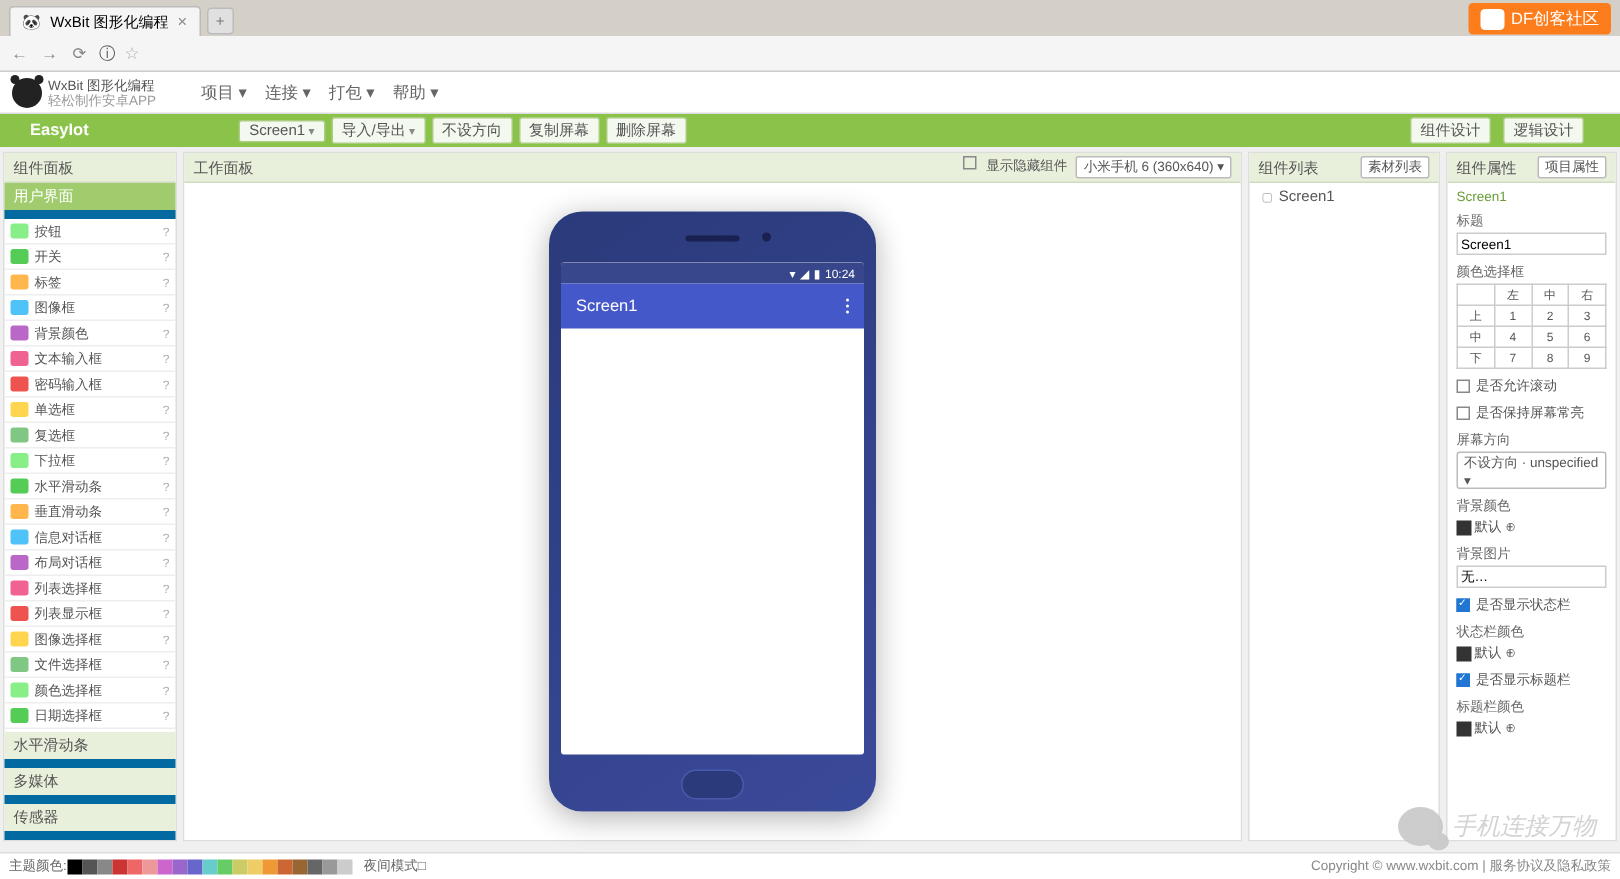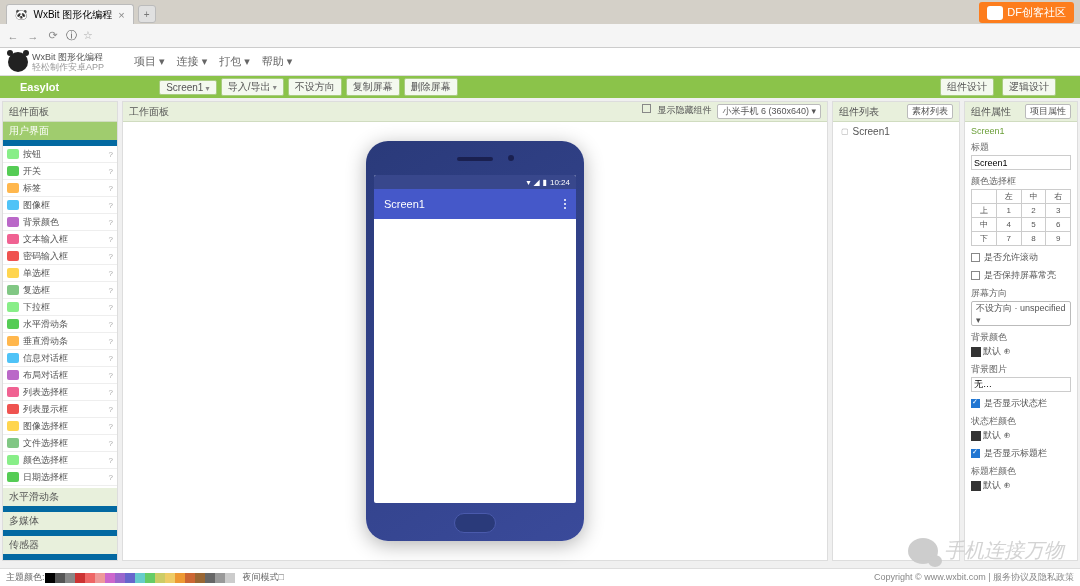--- a/index.html
+++ b/index.html
@@ -80,21 +80,21 @@
 .chkrow .chk.blue::after{content:"✓";color:#fff;font-size:7px;position:absolute;top:-2px;left:0}
 .swatch{width:10px;height:10px;background:#333;display:inline-block;vertical-align:middle;margin-right:2px}
 
 .footer{position:absolute;bottom:0;left:0;right:0;height:18px;background:#fff;border-top:1px solid #ddd;display:flex;align-items:center;padding:0 6px;font-size:9px;color:#666}
 .swatches{display:flex;gap:0}
 .swatches span{width:10px;height:10px}
 .copyright{margin-left:auto;color:#888}
 
 .df-badge{position:absolute;top:2px;right:6px;background:rgba(255,120,20,.95);color:#fff;font-size:11px;padding:3px 8px;border-radius:3px;display:flex;align-items:center;gap:4px}
 .df-badge .robot{width:16px;height:14px;background:#fff;border-radius:3px;position:relative}
-.wechat{position:absolute;bottom:22px;right:16px;display:flex;align-items:center;gap:6px;color:#cfcfcf;font-size:20px;font-style:italic;opacity:.9}
+.wechat{position:absolute;bottom:22px;right:16px;display:flex;align-items:center;gap:6px;color:#cfcfcf;font-size:16px;font-style:italic;opacity:.9}
 .wechat .bubble{width:30px;height:26px;background:#c8c8c8;border-radius:50%;position:relative}
 .wechat .bubble::after{content:"";position:absolute;width:14px;height:12px;background:#c8c8c8;border-radius:50%;bottom:-3px;right:-4px}
 .ic1{background:#8e8!important}.ic2{background:#5c5!important}.ic3{background:#ffb74d!important}
 .ic4{background:#4fc3f7!important}.ic5{background:#ba68c8!important}.ic6{background:#f06292!important}
 .ic7{background:#ef5350!important}.ic8{background:#ffd54f!important}.ic9{background:#81c784!important}
 </style>
 </head>
 <body>
 
 <div class="browser-tabs">

